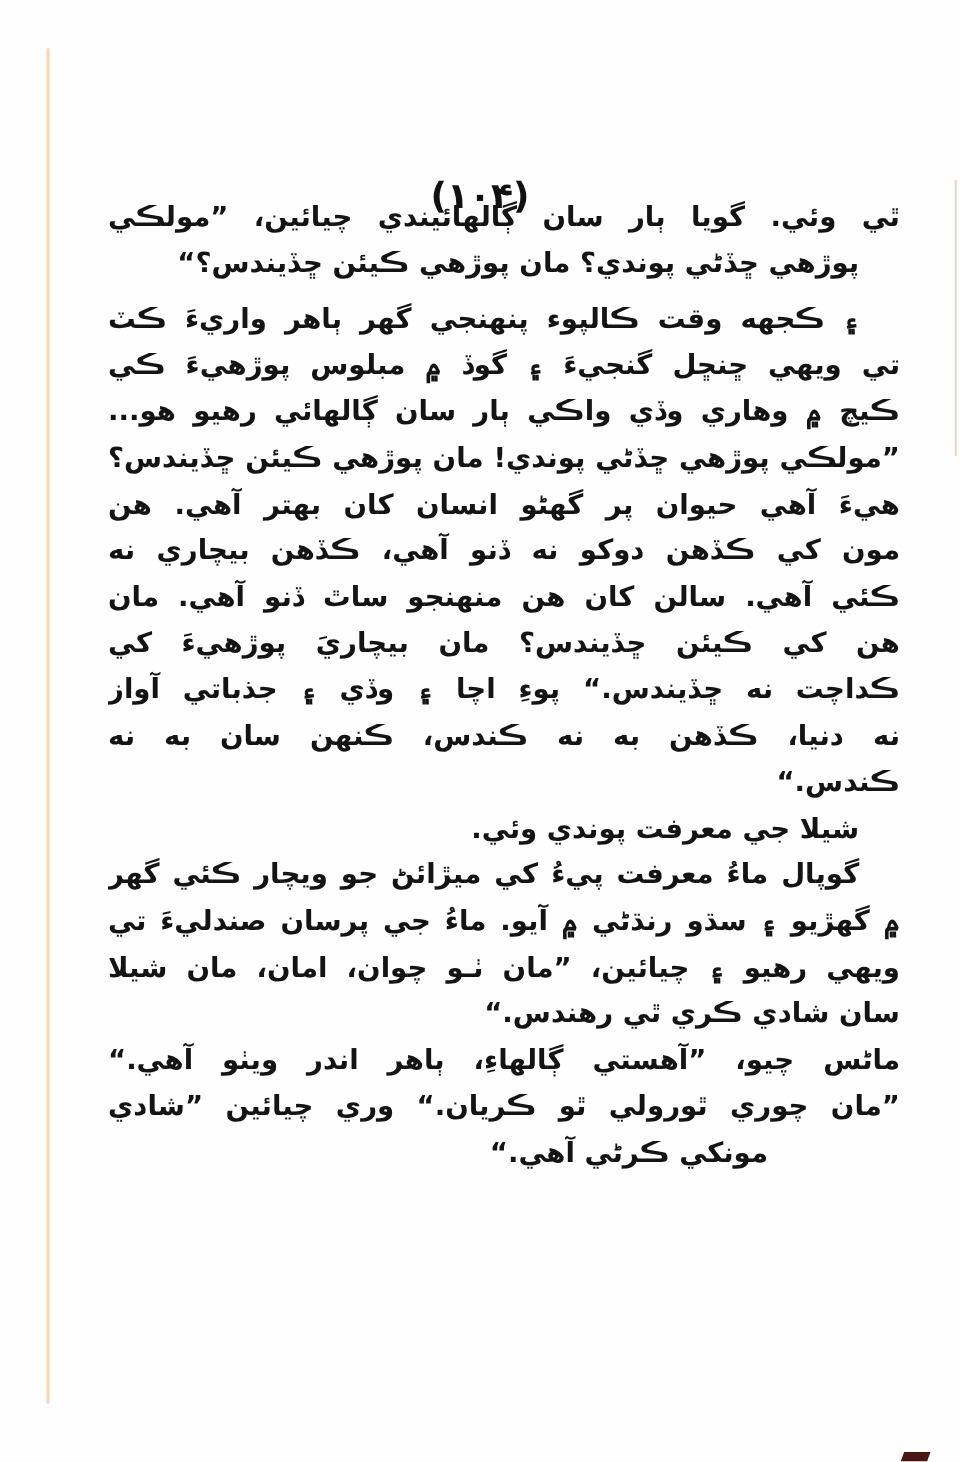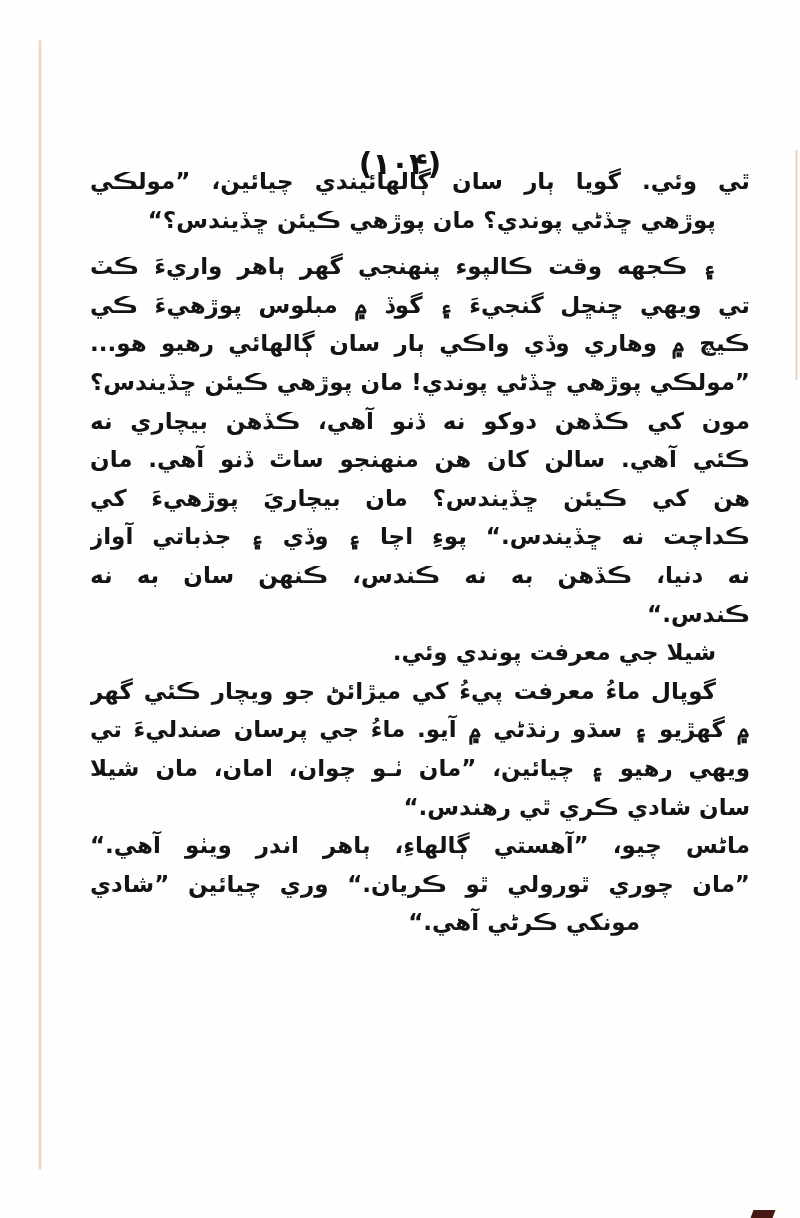--- a/index.html
+++ b/index.html
@@ -53,20 +53,21 @@
 <div class="text-block">
 
   <div class="line justify">ٿي وئي. گويا ٻار سان ڳالهائيندي چيائين، ”مولڪي</div>
   <div class="line indent">پوڙهي ڇڏڻي پوندي؟ مان پوڙهي ڪيئن ڇڏيندس؟“</div>
   <div class="gap"></div>
 
   <div class="line justify indent">۽ ڪجهه وقت ڪالپوء پنهنجي گهر ٻاهر واريءَ ڪٽ</div>
   <div class="line justify">تي ويهي ڇنڇل گنجيءَ ۽ گوڏ ۾ مبلوس پوڙهيءَ ڪي</div>
   <div class="line justify">ڪيچ ۾ وهاري وڏي واڪي ٻار سان ڳالهائي رهيو هو...</div>
   <div class="line justify">”مولڪي پوڙهي ڇڏڻي پوندي! مان پوڙهي ڪيئن ڇڏيندس؟</div>
+  <div class="line justify">هيءَ آهي حيوان پر گهڻو انسان کان بهتر آهي. هن</div>
   <div class="line justify">مون کي ڪڏهن دوکو نه ڏنو آهي، ڪڏهن بيچاري نه</div>
   <div class="line justify">ڪئي آهي. سالن کان هن منهنجو ساٿ ڏنو آهي. مان</div>
   <div class="line justify">هن کي ڪيئن ڇڏيندس؟ مان بيچاريَ پوڙهيءَ کي</div>
   <div class="line justify">ڪداچت نه ڇڏيندس.“ پوءِ اچا ۽ وڏي ۽ جذباتي آواز</div>
   <div class="line justify">نه دنيا، ڪڏهن به نه ڪندس، ڪنهن سان به نه</div>
   <div class="line">ڪندس.“</div>
 
   <div class="line indent">شيلا جي معرفت پوندي وئي.</div>
 
   <div class="line justify indent">گوپال ماءُ معرفت پيءُ کي ميڙائڻ جو ويچار ڪئي گهر</div>

